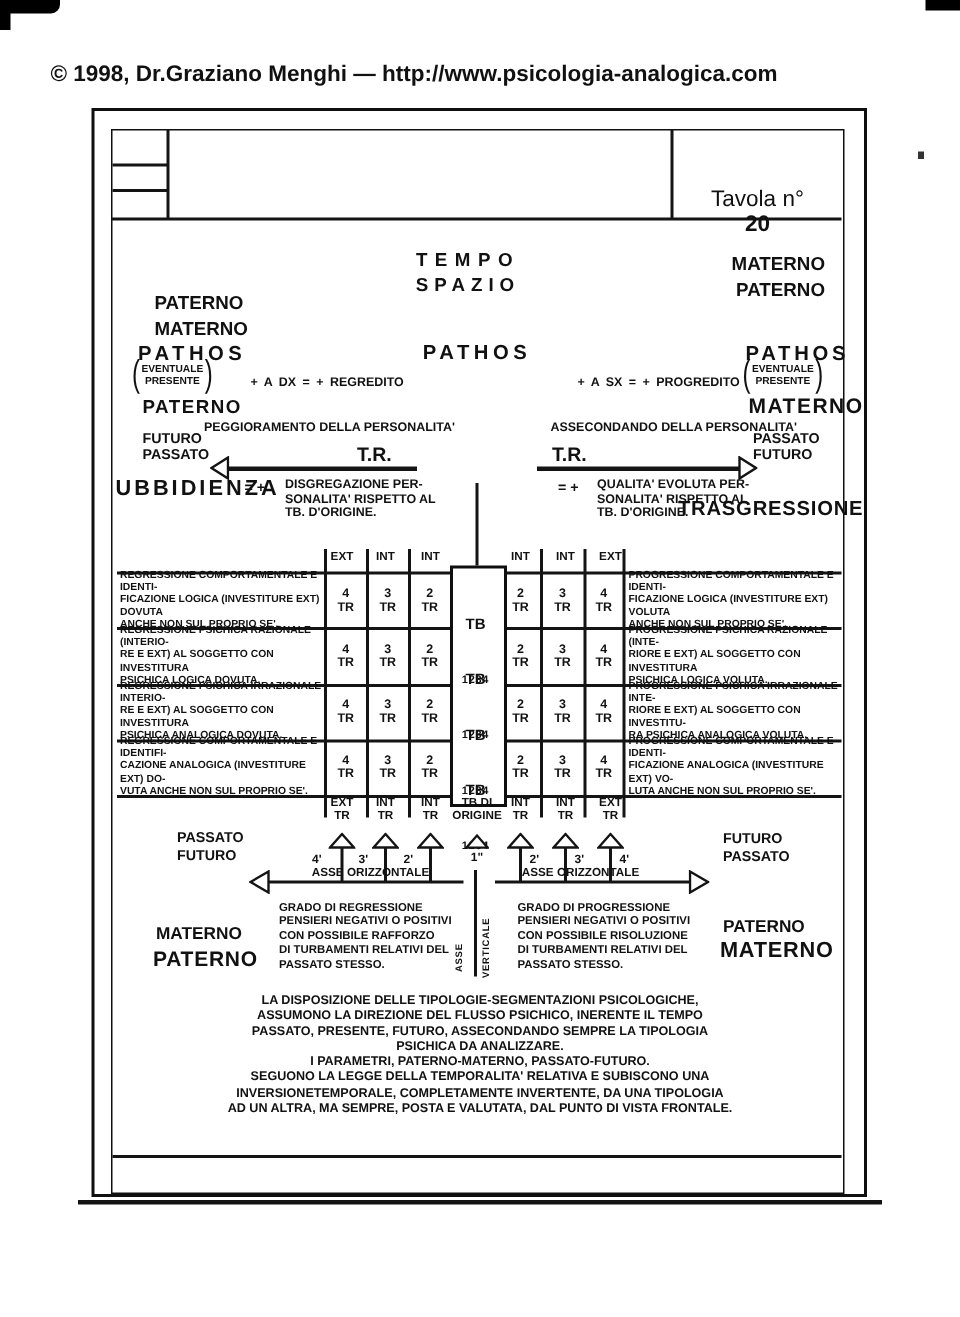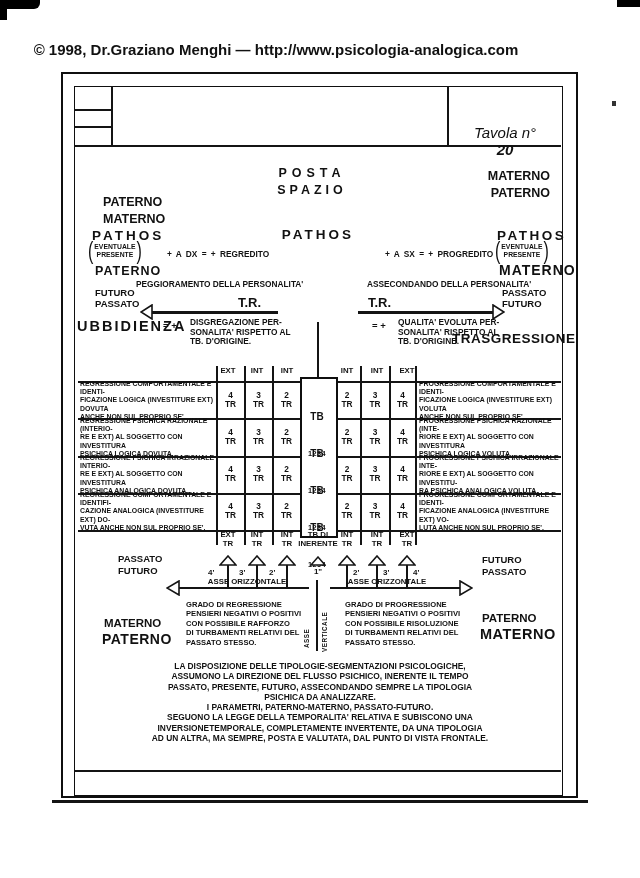--- a/index.html
+++ b/index.html
@@ -36,26 +36,26 @@
 
   <div class="box" style="left:61px;top:72px;width:513px;height:722px;"></div>
   <div class="box" style="left:74px;top:86px;width:487px;height:708px;border-width:1.6px;"></div>
   <div class="hline" style="left:52px;top:800px;width:536px;height:3px;"></div>
 
   <div class="hline" style="left:74px;top:145px;width:487px;height:2px;"></div>
   <div class="vline" style="left:111px;top:86px;width:2px;height:60px;"></div>
   <div class="hline" style="left:75px;top:109px;width:37px;height:2px;"></div>
   <div class="hline" style="left:75px;top:126px;width:37px;height:2px;"></div>
   <div class="vline" style="left:447px;top:86px;width:2px;height:60px;"></div>
-  <div class="t ctr" style="left:449px;top:107px;width:112px;font-size:15px;font-weight:400;font-style:italic;">
+  <div class="t ctr" style="left:449px;top:107px;width:112px;font-size:15px;font-weight:400;">
     <span>Tavola n°</span>
     <span style="font-weight:700;">20</span>
   </div>
 
-  <div class="t ctr" style="left:262px;top:166px;width:100px;font-size:12.5px;letter-spacing:5px;">POSTA</div>
+  <div class="t ctr" style="left:262px;top:166px;width:100px;font-size:12.5px;letter-spacing:5px;">TEMPO</div>
   <div class="t ctr" style="left:262px;top:183px;width:100px;font-size:12.5px;letter-spacing:4px;text-align:center;">SPAZIO</div>
   <div class="t rgt" style="left:478px;top:168px;width:72px;font-size:12.5px;line-height:17px;">MATERNO
 PATERNO</div>
   <div class="t" style="left:103px;top:194px;width:80px;font-size:12.5px;line-height:17px;">PATERNO
 MATERNO</div>
 
   <div class="t" style="left:92px;top:228px;font-size:13.5px;letter-spacing:3px;">PATHOS</div>
   <div class="paren" style="left:88px;top:243px;">
     <span class="paren-big">(</span>
     <span class="paren-lines">EVENTUALE
@@ -233,21 +233,21 @@
 LUTA ANCHE NON SUL PROPRIO SE'.</div>
     </div>
 
   <div class="t ctr" style="left:214px;top:531px;width:28px;font-size:7.8px;line-height:8.6px;">EXT
 TR</div>
   <div class="t ctr" style="left:243px;top:531px;width:28px;font-size:7.8px;line-height:8.6px;">INT
 TR</div>
   <div class="t ctr" style="left:273px;top:531px;width:28px;font-size:7.8px;line-height:8.6px;">INT
 TR</div>
   <div class="t ctr" style="left:295px;top:531px;width:46px;font-size:7.8px;line-height:8.6px;">TB DI
-INERENTE</div>
+ORIGINE</div>
   <div class="t ctr" style="left:333px;top:531px;width:28px;font-size:7.8px;line-height:8.6px;">INT
 TR</div>
   <div class="t ctr" style="left:363px;top:531px;width:28px;font-size:7.8px;line-height:8.6px;">INT
 TR</div>
   <div class="t ctr" style="left:393px;top:531px;width:28px;font-size:7.8px;line-height:8.6px;">EXT
 TR</div>
 
   <div class="uparrow" style="left:219px;top:555px;">
     <svg width="18" height="11" viewBox="0 0 18 11">
         <path d="M9 1 L17 10 L1 10 Z" fill="#fff" stroke="#141414" stroke-width="1.6"></path>

